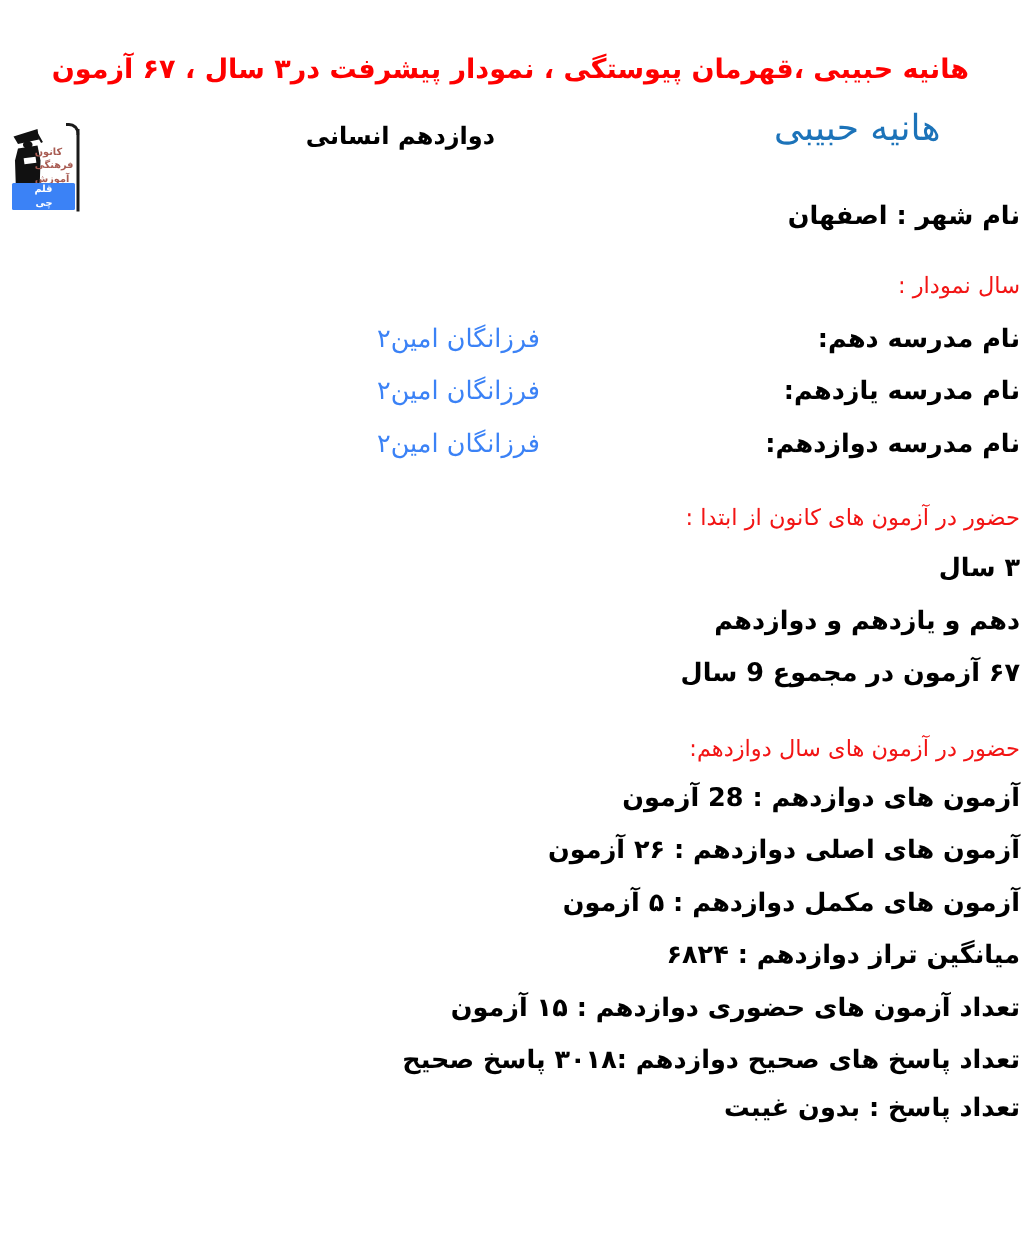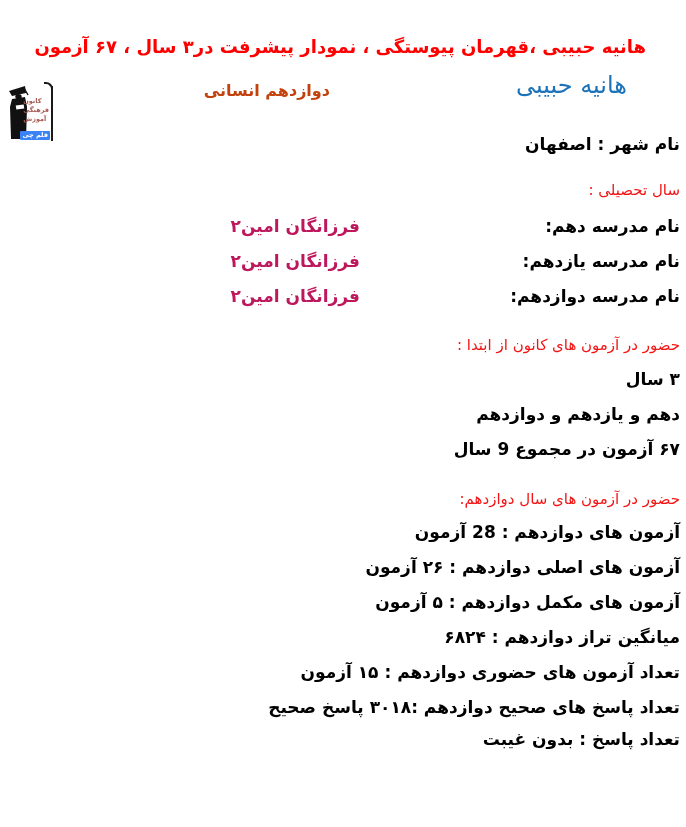--- a/index.html
+++ b/index.html
@@ -17,54 +17,54 @@
     white-space:nowrap;
     margin-top:16px;
   }
   .student-name{
     position:absolute;top:68px;right:59px;
     direction:rtl;color:#1c73b9;font-weight:400;font-size:24px;line-height:34px;
     white-space:nowrap;
   }
   .grade-field{
     position:absolute;top:80px;right:356px;
-    direction:rtl;color:#c2410c;font-weight:700;font-size:16px;line-height:22px;
+    direction:rtl;color:#000000;font-weight:700;font-size:16px;line-height:22px;
     white-space:nowrap;
   }
 
   
   .logo{position:absolute;left:8px;top:82px;width:45px;height:59px;}
   .logo-pole{position:absolute;right:0;top:4px;bottom:0;width:2px;background:#1a1a1a;}
   .logo-hook{
     position:absolute;right:0;top:0;width:9px;height:8px;
     border-top:2px solid #1a1a1a;border-right:2px solid #1a1a1a;
     border-top-right-radius:7px;box-sizing:border-box;
   }
   .logo-figure{position:absolute;left:0;top:1px;}
   .logo-lines{
     position:absolute;right:4px;top:15px;
     display:flex;flex-direction:column;align-items:flex-end;gap:1px;
     direction:rtl;font-size:6.5px;line-height:8px;color:#a85b52;font-weight:700;
   }
   .logo-badge{
     position:absolute;right:3px;bottom:1px;
     background:#3b82f6;color:#fff;direction:rtl;
-    font-size:6.5px;line-height:9px;font-weight:700;padding:0 2px;border-radius:1px;
+    font-size:6.5px;line-height:9px;font-weight:700;padding:0 15px;border-radius:1px;
   }
 
   
   .row{
     position:absolute;right:6px;left:6px;
     direction:rtl;text-align:right;white-space:nowrap;
   }
   .row.black{color:#000;font-weight:700;font-size:17px;line-height:22px;}
   .row.red{color:#f21414;font-weight:400;font-size:15px;line-height:20px;}
   .school-value{
     position:absolute;right:320px;top:0;
-    color:#be185d;font-weight:700;font-size:17px;white-space:nowrap;direction:rtl;
+    color:#3b82f6;font-weight:400;font-size:17px;white-space:nowrap;direction:rtl;
   }
 </style>
 </head>
 <body>
 
 <div class="page">
 
   <div class="page-title">هانیه حبیبی ،قهرمان پیوستگی ، نمودار پیشرفت در۳ سال ، ۶۷ آزمون</div>
 
   <div class="logo">
@@ -82,21 +82,21 @@
       <span>فرهنگی</span>
       <span>آموزش</span>
     </div>
     <span class="logo-badge">قلم چی</span>
   </div>
 
   <div class="student-name">هانیه حبیبی</div>
   <div class="grade-field">دوازدهم انسانی</div>
 
   <div class="row black" style="top:133px">نام شهر : اصفهان</div>
-  <div class="row red" style="top:180px">سال تحصیلی :</div>
+  <div class="row red" style="top:180px">سال نمودار :</div>
 
   <div class="row black" style="top:215px">
     <span>نام مدرسه دهم:</span>
     <span class="school-value">فرزانگان امین۲</span>
   </div>
   <div class="row black" style="top:250px">
     <span>نام مدرسه یازدهم:</span>
     <span class="school-value">فرزانگان امین۲</span>
   </div>
   <div class="row black" style="top:285px">

